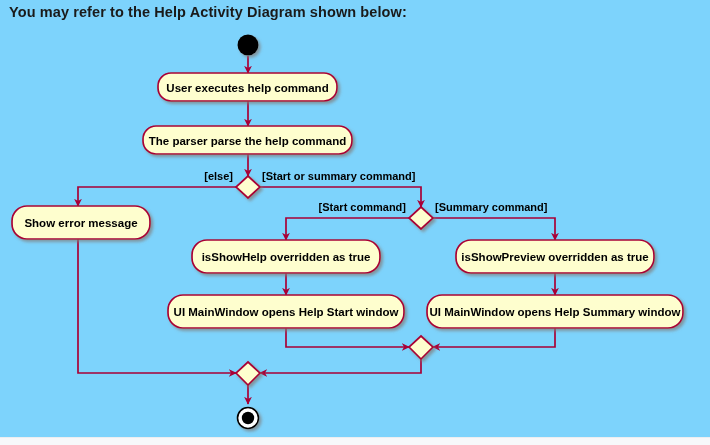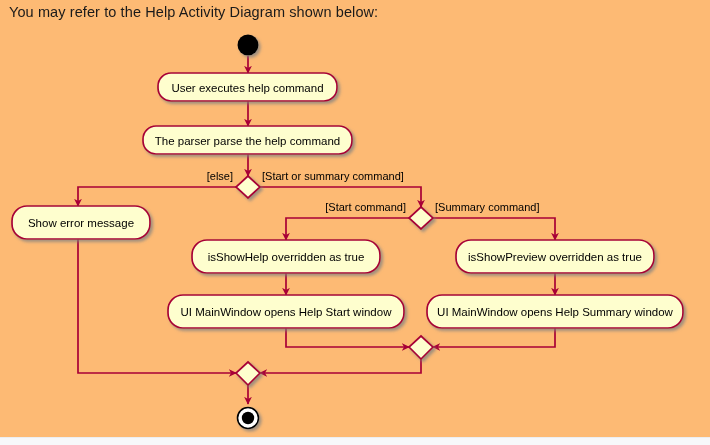--- a/index.html
+++ b/index.html
@@ -11,21 +11,22 @@
     width: 710px;
     height: 445px;
     overflow: hidden;
     font-family: "Liberation Sans", sans-serif;
     position: relative;
   }
   #page {
     position: relative;
     width: 710px;
     height: 445px;
-    background: #fdba74;
+    background: #7dd3fc;
+    font-weight: bold;
   }
   #caption {
     position: absolute;
     left: 9px;
     top: 4px;
     font-size: 14.5px;
     color: #1a1a1a;
     letter-spacing: 0.1px;
     white-space: nowrap;
   }

